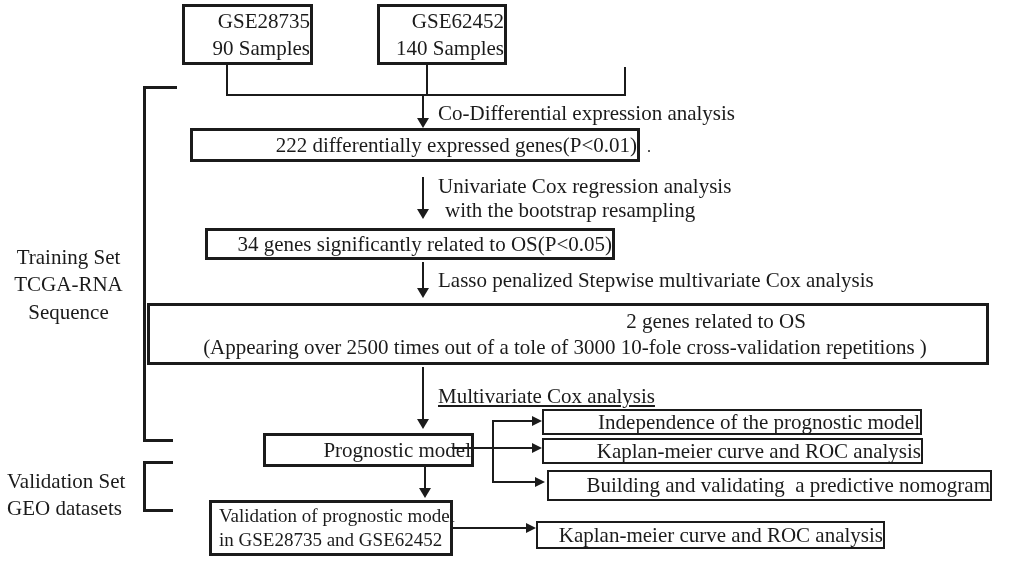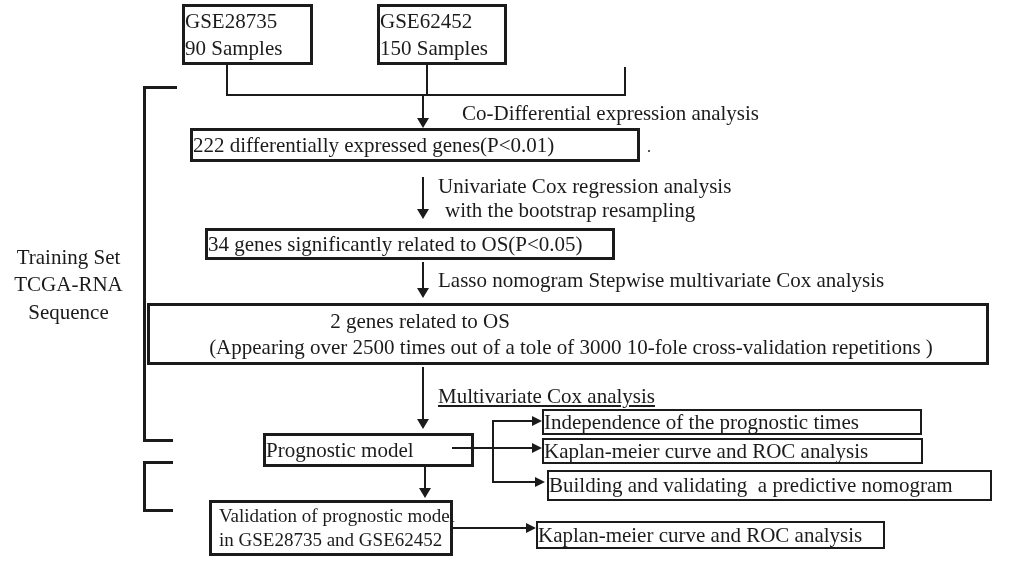--- a/index.html
+++ b/index.html
@@ -7,21 +7,21 @@
     --bg:#ffffff;
   }
   html,body{margin:0;padding:0;background:var(--bg);}
   #stage{
     position:relative;width:1020px;height:563px;background:var(--bg);
     font-family:"Liberation Serif","DejaVu Serif",serif;
     color:var(--ink);overflow:hidden;
   }
   .node{
     position:absolute;border:2px solid var(--ink);background:var(--bg);
-    display:flex;flex-direction:column;align-items:flex-start;justify-content:center;
+    display:flex;flex-direction:column;align-items:flex-end;justify-content:center;
     font-size:21px;line-height:1.25;white-space:pre;box-sizing:border-box;
   }
   .b3{border-width:3px;}
   .lbl{position:absolute;font-size:21px;white-space:pre;line-height:1.18;}
   .vline{position:absolute;width:2px;background:var(--ink);}
   .hline{position:absolute;height:2px;background:var(--ink);}
   .th{width:3px;}
   .ah-down{position:absolute;width:0;height:0;border-left:6px solid transparent;border-right:6px solid transparent;border-top:10px solid var(--ink);}
   .ah-right{position:absolute;width:0;height:0;border-top:5px solid transparent;border-bottom:5px solid transparent;border-left:10px solid var(--ink);}
   .leftblock{position:absolute;font-size:21px;line-height:1.3;}
@@ -31,49 +31,49 @@
 <body>
 
 <div id="stage">
 
   <div class="node b3" style="left:182px;top:4px;width:131px;height:61px;">
     <span>GSE28735</span>
     <span>90 Samples</span>
   </div>
   <div class="node b3" style="left:377px;top:4px;width:130px;height:61px;">
     <span>GSE62452</span>
-    <span>150 Samples</span>
+    <span>140 Samples</span>
   </div>
 
   <div class="vline" style="left:226px;top:65px;height:31px;"></div>
   <div class="vline" style="left:426px;top:65px;height:31px;"></div>
   <div class="vline" style="left:624px;top:67px;height:29px;"></div>
   <div class="hline" style="left:226px;top:94px;width:400px;"></div>
 
   <div class="vline" style="left:422px;top:96px;height:24px;"></div>
   <div class="ah-down" style="left:417px;top:118px;"></div>
-  <div class="lbl" style="left:438px;top:101px;margin-left:24px;">Co-Differential expression analysis</div>
+  <div class="lbl" style="left:438px;top:101px;">Co-Differential expression analysis</div>
 
   <div class="node b3" style="left:190px;top:128px;width:450px;height:34px;">
     <span>222 differentially expressed genes(P&lt;0.01)</span>
   </div>
   <div class="lbl" style="left:647px;top:138px;font-size:16px;">.</div>
 
   <div class="vline" style="left:422px;top:177px;height:33px;"></div>
   <div class="ah-down" style="left:417px;top:209px;"></div>
   <div class="lbl" style="left:445px;top:198px;">with the bootstrap resampling</div>
   <div class="lbl" style="left:438px;top:174px;">Univariate Cox regression analysis</div>
 
   <div class="node b3" style="left:205px;top:228px;width:410px;height:32px;">
     <span>34 genes significantly related to OS(P&lt;0.05)</span>
   </div>
 
   <div class="vline" style="left:422px;top:262px;height:27px;"></div>
   <div class="ah-down" style="left:417px;top:288px;"></div>
-  <div class="lbl" style="left:438px;top:268px;">Lasso nomogram Stepwise multivariate Cox analysis</div>
+  <div class="lbl" style="left:438px;top:268px;">Lasso penalized Stepwise multivariate Cox analysis</div>
 
   <div class="node b3" style="left:147px;top:303px;width:842px;height:62px;justify-content:center;">
     <span style="display:block;width:540px;text-align:center;">2 genes related to OS</span>
     <span style="display:block;width:842px;text-align:center;">(Appearing over 2500 times out of a tole of 3000 10-fole cross-validation repetitions )</span>
   </div>
 
   <div class="vline" style="left:422px;top:367px;height:53px;"></div>
   <div class="ah-down" style="left:417px;top:419px;"></div>
   <div class="lbl" style="left:438px;top:384px;text-decoration:underline;">Multivariate Cox analysis</div>
 
@@ -83,21 +83,21 @@
 
   <div class="hline" style="left:452px;top:447px;width:81px;"></div>
   <div class="vline" style="left:492px;top:420px;height:63px;"></div>
   <div class="hline" style="left:492px;top:420px;width:41px;"></div>
   <div class="hline" style="left:492px;top:481px;width:44px;"></div>
   <div class="ah-right" style="left:532px;top:416px;"></div>
   <div class="ah-right" style="left:532px;top:443px;"></div>
   <div class="ah-right" style="left:535px;top:477px;"></div>
 
   <div class="node" style="left:542px;top:409px;width:380px;height:26px;">
-    <span>Independence of the prognostic times</span>
+    <span>Independence of the prognostic model</span>
   </div>
   <div class="node" style="left:542px;top:438px;width:381px;height:26px;">
     <span>Kaplan-meier curve and ROC analysis</span>
   </div>
   <div class="node" style="left:547px;top:470px;width:445px;height:31px;">
     <span>Building and validating  a predictive nomogram</span>
   </div>
 
   <div class="vline" style="left:424px;top:467px;height:22px;"></div>
   <div class="ah-down" style="left:419px;top:488px;"></div>
@@ -119,14 +119,18 @@
 
   <div class="vline th" style="left:143px;top:461px;height:51px;"></div>
   <div class="hline" style="left:143px;top:461px;width:30px;height:3px;"></div>
   <div class="hline" style="left:143px;top:509px;width:30px;height:3px;"></div>
 
   <div class="leftblock" style="left:0px;top:244px;width:137px;text-align:center;">
     <div>Training Set</div>
     <div>TCGA-RNA</div>
     <div>Sequence</div>
   </div>
+  <div class="leftblock" style="left:7px;top:468px;">
+    <div>Validation Set</div>
+    <div>GEO datasets</div>
+  </div>
 
 </div>
 
 </body></html>

